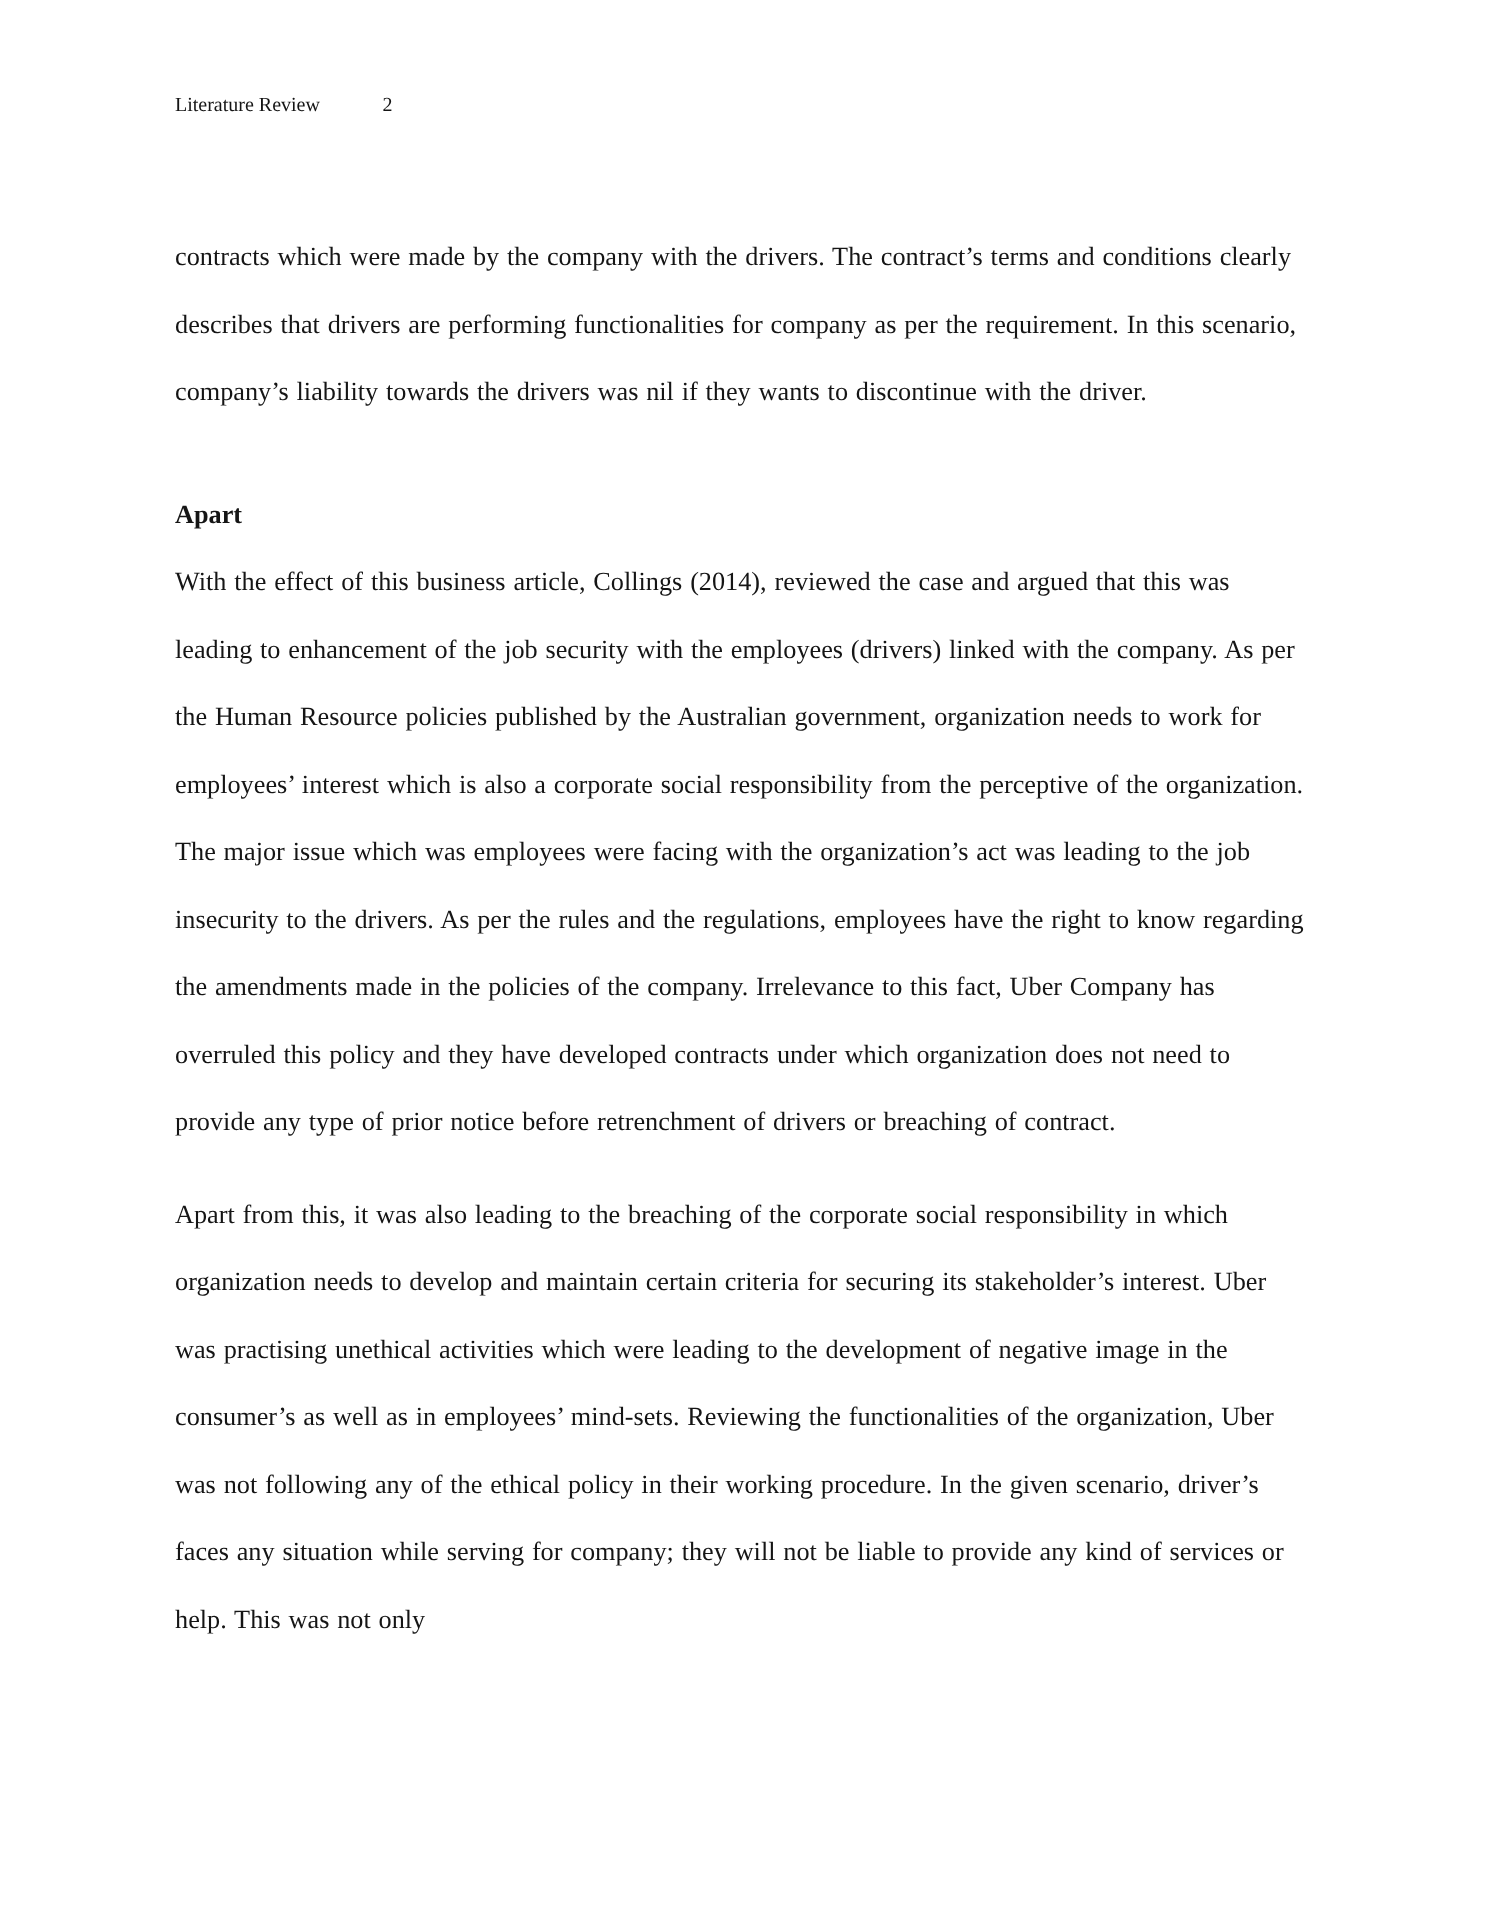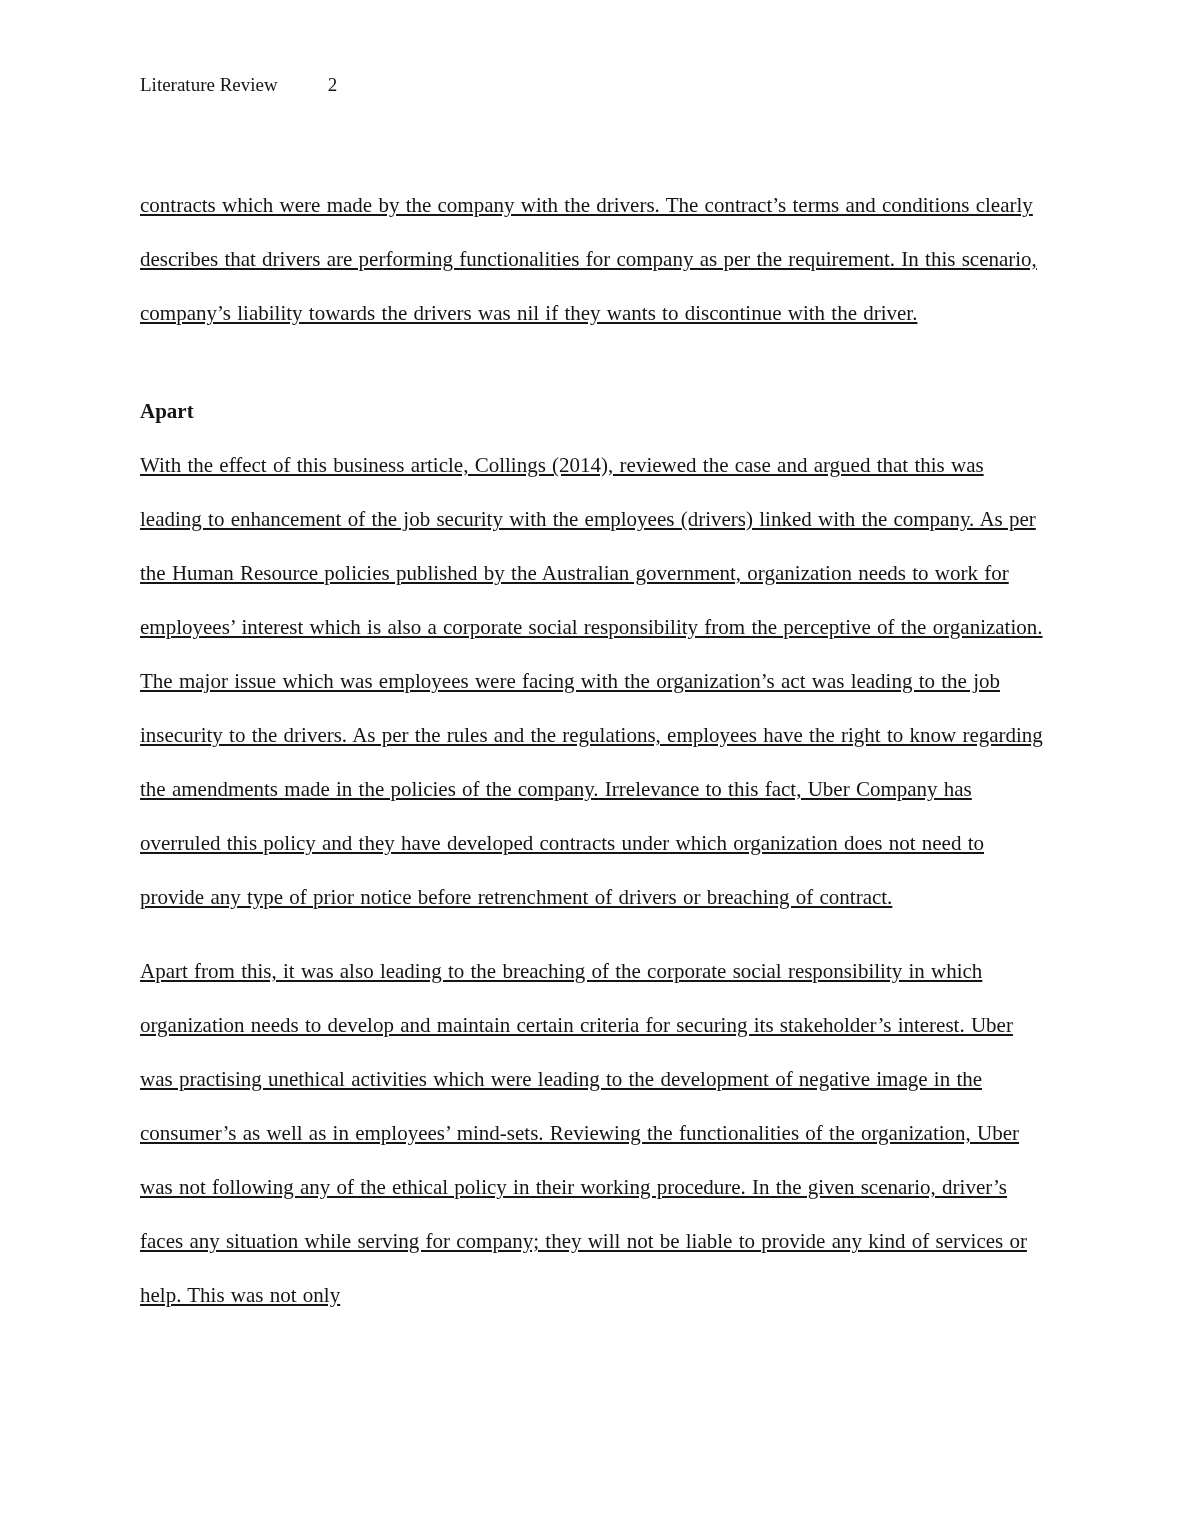--- a/index.html
+++ b/index.html
@@ -15,36 +15,35 @@
     background: #ffffff;
     box-sizing: border-box;
     padding: 72px 140px 0 140px;
     font-family: "Liberation Serif", "DejaVu Serif", serif;
     color: #151515;
     overflow: hidden;
   }
   .doc-header {
     display: flex;
     align-items: baseline;
-    font-size: 19px;
+    font-size: 16px;
     line-height: 26px;
   }
   .doc-header .page-number {
     margin-left: 50px;
   }
   .content {
     margin-top: 80px;
   }
   .content p {
     margin: 0 0 20px 0;
     font-size: 21px;
     line-height: 54px;
     text-align: left;
     word-spacing: 1px;
-    text-decoration: underline;
   }
   .content h2.section-heading {
     font-size: 21px;
     line-height: 54px;
     font-weight: bold;
     margin: 44px 0 0 0;
   }
 </style>
 </head>
 <body>

